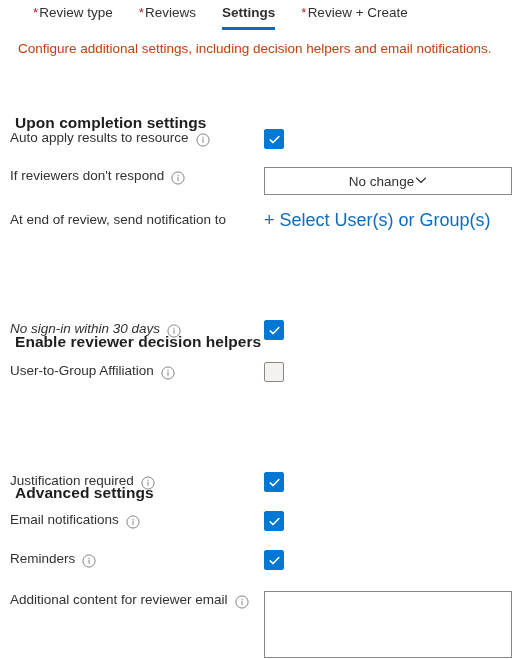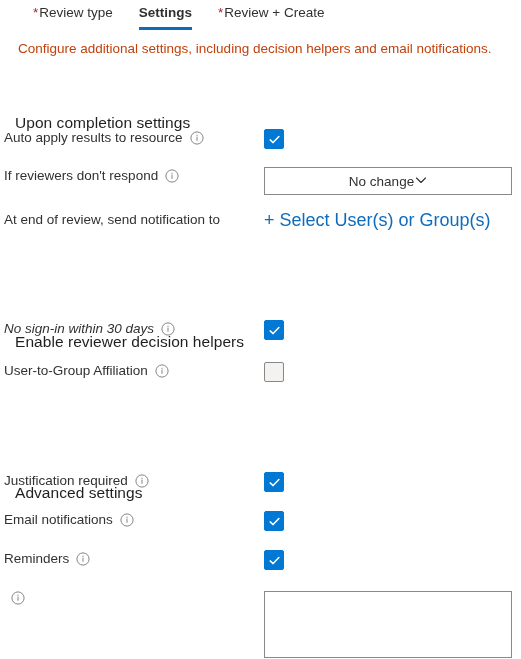--- a/index.html
+++ b/index.html
@@ -58,43 +58,43 @@
   .description {
     font-size: 13.5px;
     line-height: 18px;
     color: #c2410c;
     margin: 14px 0 0 18px;
   }
 
   
   .section-heading {
     font-size: 15.5px;
-    font-weight: normal;
+    font-weight: bold;
     color: #201f1e;
     margin-left: 15px;
     letter-spacing: 0.05px;
   }
   #sec-upon  { margin-top: 26px; }
   #sec-helpers { margin-top: 54px; }
   #sec-advanced { margin-top: 53px; }
 
   
   .row {
     position: relative;
     display: flex;
     align-items: flex-start;
     min-height: 22px;
   }
   .row-label {
     display: flex;
-    align-items: center;
+    align-items: flex-end;
     font-size: 13.5px;
     line-height: 18px;
     color: #323130;
-    margin-left: 4px;
+    margin-left: 10px;
     width: 249px;
     box-sizing: border-box;
   }
   .row-control {
     display: flex;
     align-items: flex-start;
   }
 
   .info-icon {
     display: inline-flex;
@@ -191,20 +191,23 @@
 </style>
 </head>
 <body>
 
 <div class="tabbar">
 
   <div class="tab">
     <span class="req">*</span><span class="tab-label">Review type</span>
   </div>
 
+  <div class="tab">
+    <span class="req">*</span><span class="tab-label">Reviews</span>
+  </div>
 
   <div class="tab selected">
     <span class="tab-label">Settings</span>
     <span class="underline"></span>
   </div>
 
   <div class="tab">
     <span class="req">*</span><span class="tab-label">Review + Create</span>
   </div>
 
@@ -365,20 +368,21 @@
     <div class="checkbox checked">
       <svg class="tick" width="13" height="13" viewBox="0 0 13 13">
         <path d="M2.2 6.9 L5.1 9.6 L10.9 3.6" fill="none" stroke="#ffffff" stroke-width="1.5" stroke-linecap="round" stroke-linejoin="round"></path>
       </svg>
     </div>
   </div>
 </div>
 
 <div class="row" id="row-additional">
   <div class="row-label">
+    <span>Additional content for reviewer email</span>
     <span class="info-icon">
       <svg width="14" height="14" viewBox="0 0 14 14">
         <circle cx="7" cy="7" r="6.1" fill="none" stroke="#868482" stroke-width="1"></circle>
         <rect x="6.5" y="5.6" width="1" height="4.2" fill="#868482"></rect>
         <rect x="6.5" y="3.7" width="1" height="1.2" fill="#868482"></rect>
       </svg>
     </span>
   </div>
   <div class="row-control ctrl-col">
     <textarea class="textbox" placeholder="" style=""></textarea>

